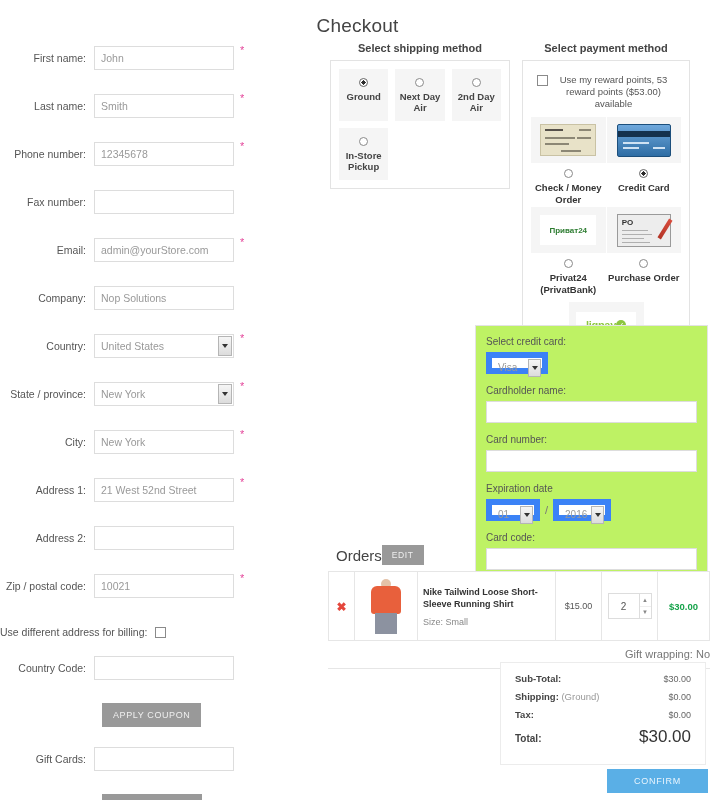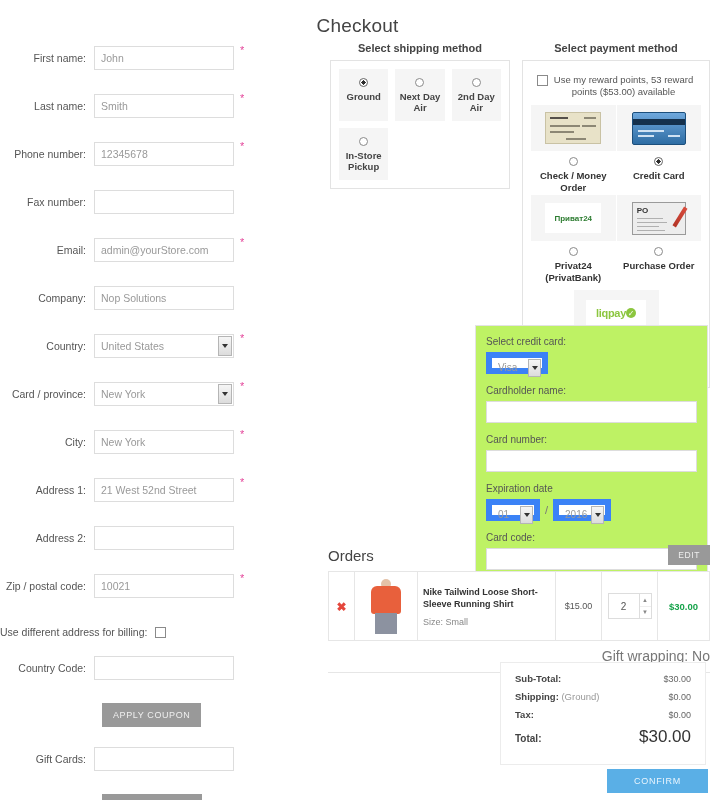--- a/index.html
+++ b/index.html
@@ -71,21 +71,21 @@
     background: #f5f5f5; text-align: center; padding: 9px 2px 8px;
     font-size: 9.5px; font-weight: bold; color: #444; cursor: pointer;
   }
   .radio {
     width: 9px; height: 9px; border-radius: 50%; border: 1px solid #8a8a8a;
     background: #fff; display: block; margin: 0 auto 4px;
   }
   .radio.on { background: radial-gradient(#2b2b2b 0 40%, #fff 45%); border-color: #666; }
 
   
-  .pay-wrap { position: absolute; left: 522px; top: 42px; width: 188px; }
+  .pay-wrap { position: absolute; left: 522px; top: 42px; width: 168px; }
   .reward-row { display: flex; align-items: flex-start; gap: 4px; padding: 5px 6px 7px; }
   .reward-txt { font-size: 9.5px; color: #555; line-height: 12px; text-align: center; }
   .pay-grid { display: grid; grid-template-columns: 1fr 1fr; gap: 1px; }
   .pay-opt { text-align: center; }
   .pay-thumb {
     background: #f5f5f5; height: 46px; display: flex; align-items: center; justify-content: center;
     margin-bottom: 6px;
   }
   .pay-name { font-size: 9.5px; font-weight: bold; color: #333; line-height: 12px; margin-top: 3px; }
   .pay-single { margin: 6px auto 0; width: 50%; }
@@ -109,21 +109,21 @@
   .cc-wrap { position: absolute; left: 475px; top: 325px; width: 233px; border: 1px solid #e3e3e3; background: #bef264; padding: 10px; }
   .cc-label { font-size: 10px; color: #555; margin-bottom: 5px; }
   .cc-field { width: 100%; height: 22px; border: 1px solid #ddd; background: #fff; margin-bottom: 11px; }
   .cc-select { display: inline-block; position: relative; height: 22px; border: 6px solid #3b82f6; background: #fff; font-size: 10px; color: #999; line-height: 20px; padding-left: 6px; margin-bottom: 11px; }
   .cc-select .arrowbox { position: absolute; right: 1px; top: 1px; width: 13px; height: 18px; background: linear-gradient(#f6f6f6,#dcdcdc); border: 1px solid #b5b5b5; display: flex; align-items: center; justify-content: center; }
   .exp-row { display: flex; align-items: center; gap: 5px; margin-bottom: 11px; }
   .exp-sep { font-size: 11px; color: #777; }
 
   
   .orders-wrap { position: absolute; left: 328px; top: 545px; width: 382px; }
-  .orders-head { display: flex; align-items: center; justify-content: space-between; margin-bottom: 6px; }
+  .orders-head { display: flex; align-items: center; justify-content: flex-start; margin-bottom: 6px; margin-left: 8px; }
   .orders-title { font-size: 15px; color: #444; }
   .btn-edit { background: #999; color: #efefef; border: none; font-size: 8.5px; letter-spacing: .6px; padding: 5px 10px; font-family: "Liberation Sans", sans-serif; cursor: pointer; }
   .otable { width: 100%; border-collapse: collapse; background: #fff; }
   .otable td { border: 1px solid #e6e6e6; vertical-align: middle; padding: 6px 5px; }
   .td-remove { width: 26px; text-align: center; }
   .x-icon { color: #e4473c; font-size: 12px; font-weight: bold; }
   .td-pic { width: 62px; }
   .prod-img { width: 52px; height: 56px; background: #fff; position: relative; overflow: hidden; }
   .prod-img .shirt { position: absolute; left: 11px; top: 8px; width: 30px; height: 28px; background: #e8603c; border-radius: 6px 6px 3px 3px; }
   .prod-img .head { position: absolute; left: 21px; top: 1px; width: 10px; height: 10px; background: #e4c2a8; border-radius: 50%; }
@@ -131,21 +131,21 @@
   .prod-name { font-size: 9px; font-weight: bold; color: #333; line-height: 12px; }
   .prod-attr { font-size: 9px; color: #888; margin-top: 7px; }
   .td-price { width: 46px; text-align: center; font-size: 9px; color: #555; }
   .td-qty { width: 56px; text-align: center; }
   .qty-box { display: inline-flex; border: 1px solid #ddd; background: #fff; width: 44px; height: 26px; align-items: center; }
   .qty-val { flex: 1; text-align: center; font-size: 10px; color: #555; }
   .qty-spin { width: 12px; height: 100%; border-left: 1px solid #ddd; display: flex; flex-direction: column; }
   .qty-spin span { flex: 1; display: flex; align-items: center; justify-content: center; font-size: 6px; color: #888; }
   .qty-spin span:first-child { border-bottom: 1px solid #eee; }
   .td-total { width: 52px; text-align: center; font-size: 9.5px; font-weight: bold; color: #16a34a; }
-  .giftwrap { text-align: right; font-size: 14px; color: #777; margin-top: 7px; }
+  .giftwrap { text-align: right; font-size: 11px; color: #777; margin-top: 7px; }
   .hr-line { border-top: 1px solid #e6e6e6; margin-top: 8px; }
 
   
   .totals { position: absolute; left: 500px; top: 662px; width: 206px; border: 1px solid #ececec; background: #fff; padding: 10px 14px; }
   .trow { display: flex; justify-content: space-between; align-items: baseline; margin-bottom: 7px; }
   .tlabel { font-size: 9.5px; font-weight: bold; color: #444; }
   .tlabel .sub { font-weight: normal; color: #999; }
   .tval { font-size: 9px; color: #666; }
   .trow.grand .tlabel { font-size: 10px; }
   .trow.grand .tval { font-size: 17px; color: #333; font-weight: normal; }
@@ -193,21 +193,21 @@
         <div class="frow">
           <div class="flabel">Country:</div>
           <div class="fctrl">
             <div class="fselect"><span>United States</span><span class="arrowbox">
                 <span class="caret"></span>
               </span></div>
             <span class="req">*</span>
           </div>
         </div>
         <div class="frow">
-          <div class="flabel">Card / province:</div>
+          <div class="flabel">State / province:</div>
           <div class="fctrl">
             <div class="fselect"><span>New York</span><span class="arrowbox">
                 <span class="caret"></span>
               </span></div>
             <span class="req">*</span>
           </div>
         </div>
         <div class="frow">
           <div class="flabel">City:</div>
           <div class="fctrl"><input type="text" class="ftext" value="New York" style=""><span class="req">*</span></div>

